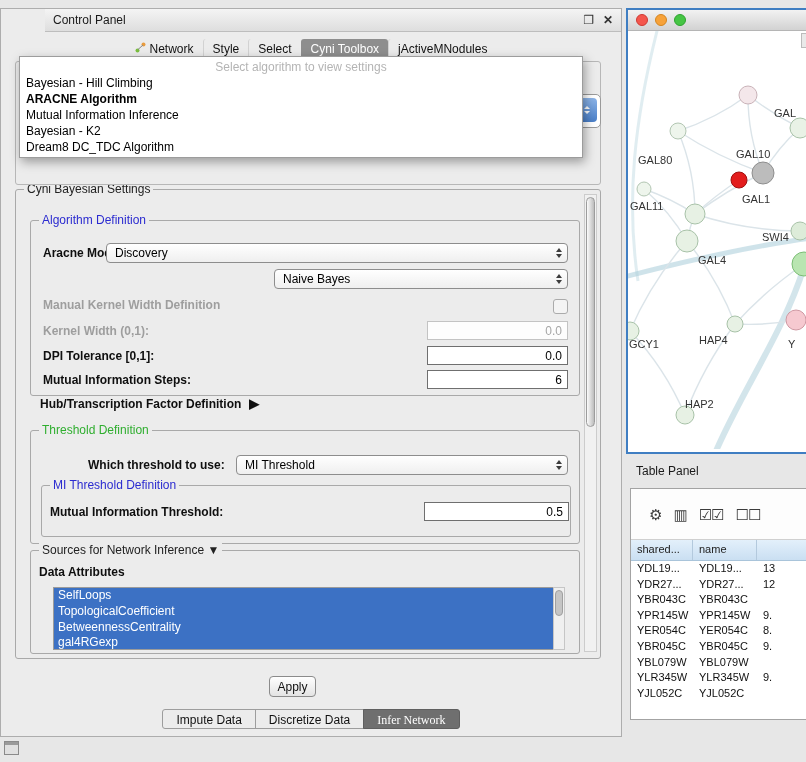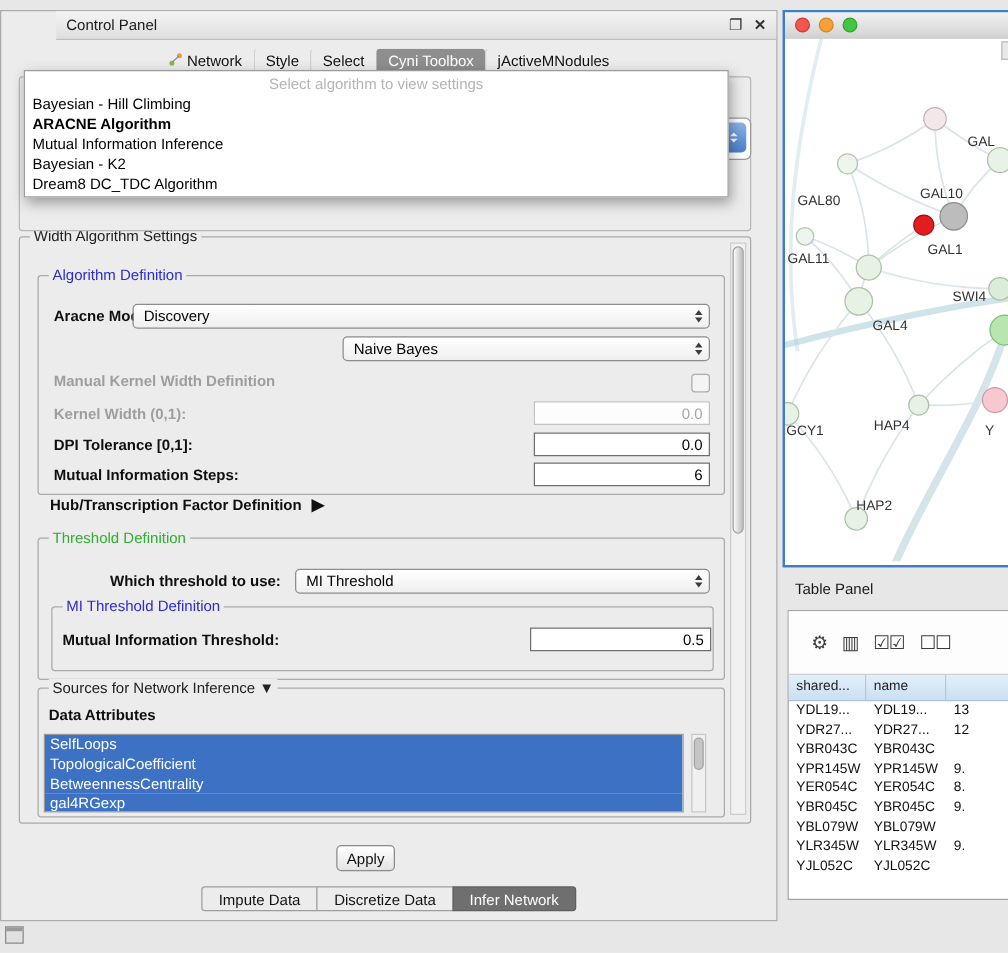--- a/index.html
+++ b/index.html
@@ -68,38 +68,38 @@
   .vscroll{position:absolute;left:568px;top:4px;width:13px;height:458px;background:#f1f1f1;
     border:1px solid #cccccc;box-sizing:border-box;}
   .vthumb{position:absolute;left:1px;right:1px;top:2px;height:230px;
     background:linear-gradient(90deg,#fbfbfb,#bcbcbc);border:1px solid #9c9c9c;border-radius:6px;box-sizing:border-box;}
 
   .hub-row{position:absolute;left:24px;top:206px;display:flex;align-items:center;gap:8px;
     font-size:12px;font-weight:bold;color:#0f0f0f;}
   .hub-row .arrow{font-size:13px;}
 
   .attr-label{position:absolute;left:8px;top:14px;font-size:12px;font-weight:bold;color:#0f0f0f;}
-  .attr-list{position:absolute;left:4px;top:36px;width:512px;height:63px;background:#fff;
+  .attr-list{position:absolute;left:22px;top:36px;width:512px;height:63px;background:#fff;
     border:1px solid #9b9b9b;overflow:hidden;box-sizing:border-box;}
   .attr-item{height:15.8px;line-height:15.8px;font-size:12px;padding:0 4px;color:#000;white-space:nowrap;}
   .attr-item.sel{background:#3c71c4;color:#fff;}
   .list-scroll{position:absolute;right:14px;top:36px;width:12px;height:63px;background:#f0f0f0;
     border:1px solid #c6c6c6;box-sizing:border-box;}
   .list-thumb{position:absolute;left:1px;right:1px;top:2px;height:26px;background:#c5c5c5;
     border:1px solid #a0a0a0;border-radius:5px;box-sizing:border-box;}
 
   .apply{position:absolute;left:268px;top:667px;width:47px;height:21px;border:1px solid #8b8b8b;
     border-radius:4px;background:linear-gradient(#ffffff,#e3e3e3);
     font:12px "Liberation Sans",sans-serif;color:#111;}
 
   .bottom-tabs{position:absolute;top:700px;left:0;width:100%;display:flex;justify-content:center;}
   .btab{font-size:12px;padding:3px 13px;border:1px solid #9d9d9d;background:#ececec;color:#111;
     margin-left:-1px;height:20px;line-height:14px;box-sizing:border-box;}
   .btab:first-child{border-radius:3px 0 0 3px;margin-left:0;}
-  .btab:last-child{border-radius:0 3px 3px 0;}
+  .btab:last-child{border-radius:0 3px 3px 0;font-family:Liberation Serif, serif;}
   .btab.selected{background:#6f6f6f;color:#fff;border-color:#5f5f5f;}
 
   
   .net-win{left:626px;top:8px;width:186px;height:442px;border:2px solid #3f7ec2;background:#fff;box-sizing:content-box;}
   .net-titlebar{height:20px;background:linear-gradient(#f2f2f2,#d2d2d2);border-bottom:1px solid #b5b5b5;
     display:flex;align-items:center;gap:7px;padding:0 8px;}
   .tl{width:12px;height:12px;border-radius:50%;box-sizing:border-box;}
   .tl.red{background:#f4564c;border:1px solid #ce3a34;}
   .tl.orange{background:#f7a239;border:1px solid #d4851f;}
   .tl.green{background:#46c544;border:1px solid #2ea32f;}
@@ -176,21 +176,21 @@
     <div>
         <div class="algo-item">Bayesian - Hill Climbing</div>
         <div class="algo-item selected">ARACNE Algorithm</div>
         <div class="algo-item">Mutual Information Inference</div>
         <div class="algo-item">Bayesian - K2</div>
         <div class="algo-item">Dream8 DC_TDC Algorithm</div>
       </div>
   </div>
 
   <div class="group settings-group">
-    <span class="legend">Width Algorithm Settings</span>
+    <span class="legend">Cyni Bayesian Settings</span>
     <div class="vscroll">
         <div class="vthumb"></div>
       </div>
 
     <div class="group" style="left:14px;top:30px;width:548px;height:174px;">
       <span class="legend blue">Algorithm Definition</span>
 
       <span class="flabel" style="left:12px;top:22px;">Aracne Mode:</span>
       <div class="combo" style="left:75px;top:22px;width:462px;">
         <span>Discovery</span>

